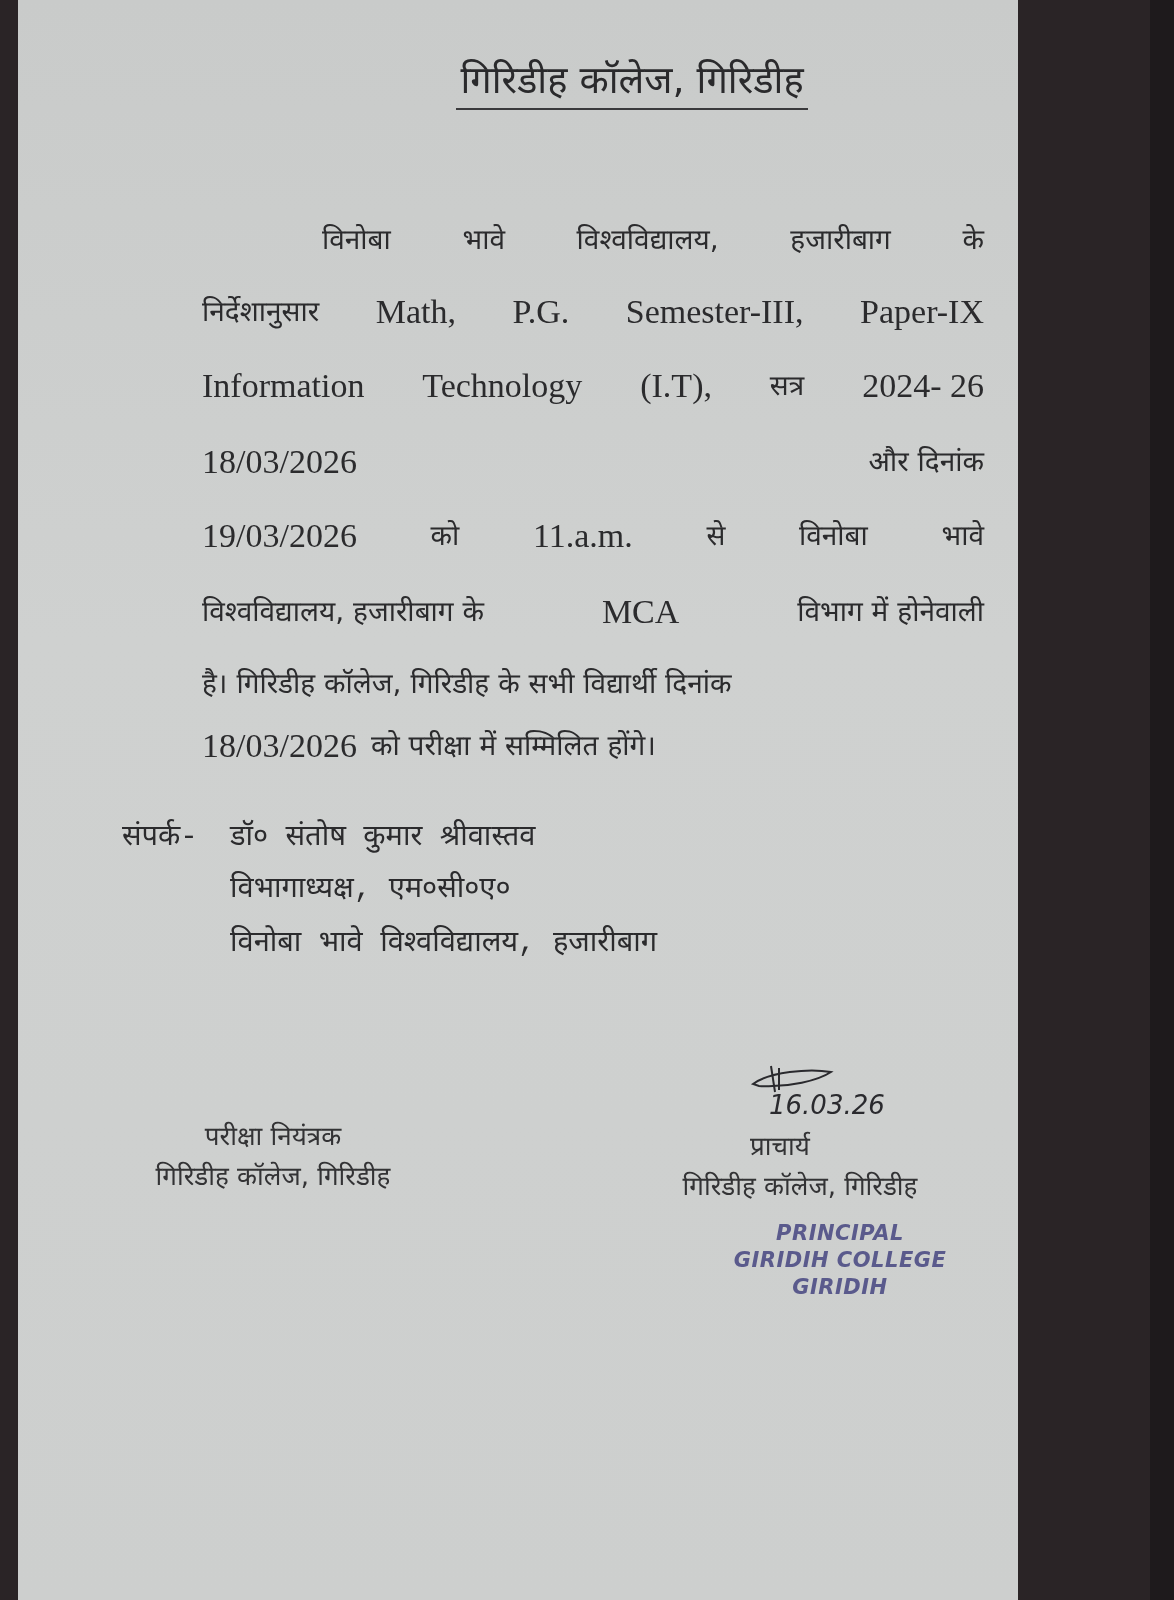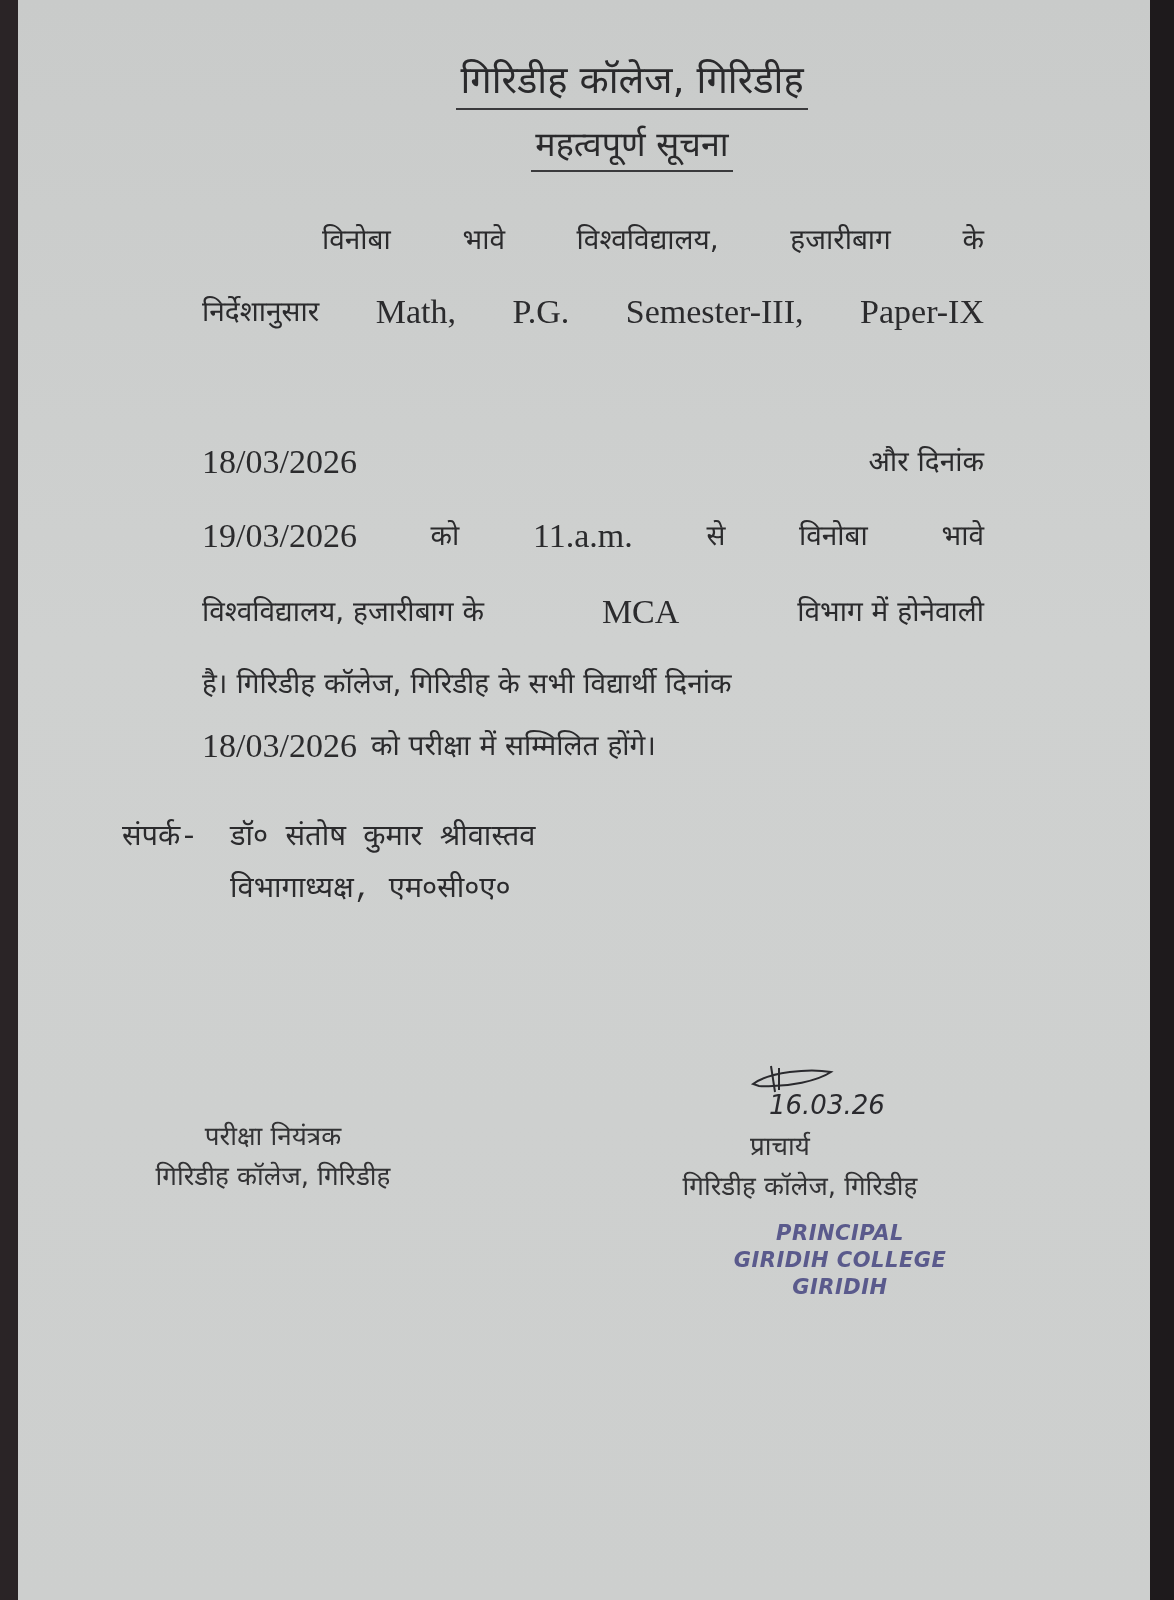--- a/index.html
+++ b/index.html
@@ -5,21 +5,21 @@
     html, body { margin: 0; padding: 0; }
     body {
       width: 1174px; height: 1600px; overflow: hidden;
       background: #2a2426;
       position: relative;
       font-family: "DejaVu Sans", sans-serif;
     }
     .paper {
       position: absolute;
       left: 18px; top: 0;
-      width: 1132px; height: 1600px;
+      width: 1000px; height: 1600px;
       background: linear-gradient(180deg, #c9cbca 0%, #cfd1d0 40%, #cdcfce 100%);
       color: #2b2b2d;
     }
     .right-edge {
       position: absolute; right: 0; top: 0; width: 24px; height: 1600px;
       background: #1e1a1c;
     }
     .title {
       position: absolute; left: 0; width: 1132px; text-align: center;
       font-family: "DejaVu Sans", sans-serif;
@@ -65,40 +65,44 @@
     }
   </style>
 </head>
 <body>
 
 <div class="paper">
 
   <div class="title t1">
     <span>गिरिडीह कॉलेज, गिरिडीह</span>
   </div>
-  <div class="title t2">
-    <span>महत्वपूर्ण सूचना</span>
-  </div>
 
   <div class="body-line" style="top:212px; padding-left:120px; width:662px;">
     <span class="hi">विनोबा</span>
     <span class="hi">भावे</span>
     <span class="hi">विश्वविद्यालय,</span>
     <span class="hi">हजारीबाग</span>
     <span class="hi">के</span>
   </div>
 
   <div class="body-line" style="top:284px;">
     <span class="hi">निर्देशानुसार</span>
     <span>Math,</span>
     <span>P.G.</span>
     <span>Semester-III,</span>
     <span>Paper-IX</span>
   </div>
 
+  <div class="body-line" style="top:358px;">
+    <span>Information</span>
+    <span>Technology</span>
+    <span>(I.T),</span>
+    <span class="hi">सत्र</span>
+    <span>2024- 26</span>
+  </div>
 
   <div class="body-line" style="top:434px;">
     <span>18/03/2026</span>
     <span class="hi">और दिनांक</span>
   </div>
 
   <div class="body-line" style="top:508px;">
     <span>19/03/2026</span>
     <span class="hi">को</span>
     <span>11.a.m.</span>
@@ -118,20 +122,21 @@
   </div>
 
   <div class="body-line left" style="top:718px;">
     <span>18/03/2026</span>
     <span class="hi">को परीक्षा में सम्मिलित होंगे।</span>
   </div>
 
   <div class="contact" style="left:104px; top:818px;">संपर्क-</div>
   <div class="contact" style="left:212px; top:818px;">डॉ० संतोष कुमार श्रीवास्तव</div>
   <div class="contact" style="left:212px; top:870px;">विभागाध्यक्ष, एम०सी०ए०</div>
+  <div class="contact" style="left:212px; top:924px;">विनोबा भावे विश्वविद्यालय, हजारीबाग</div>
 
   <div class="sig" style="left:90px; top:1116px; width:330px;">
     <div>परीक्षा नियंत्रक</div>
     <div>गिरिडीह कॉलेज, गिरिडीह</div>
   </div>
 
   <div class="handwriting">
     <svg width="200" height="60" viewBox="0 0 200 60">
       <path d="M4 22 C 20 10, 60 6, 82 10 C 70 18, 40 26, 10 24 Z" fill="none" stroke="#2a2a2e" stroke-width="2"></path>
       <path d="M22 4 L 26 30" stroke="#2a2a2e" stroke-width="2" fill="none"></path>

